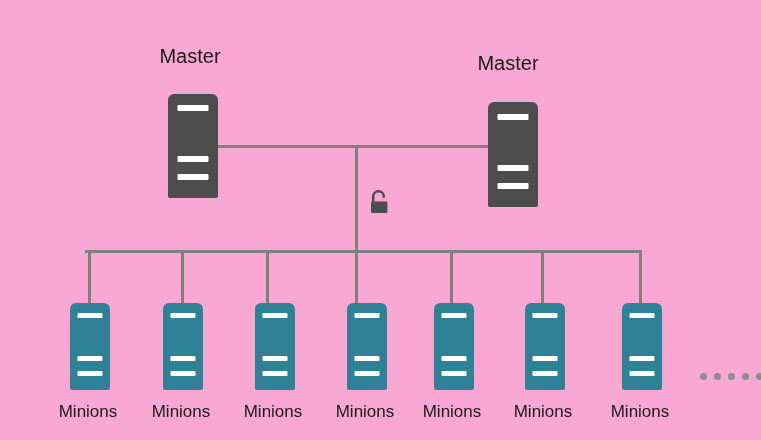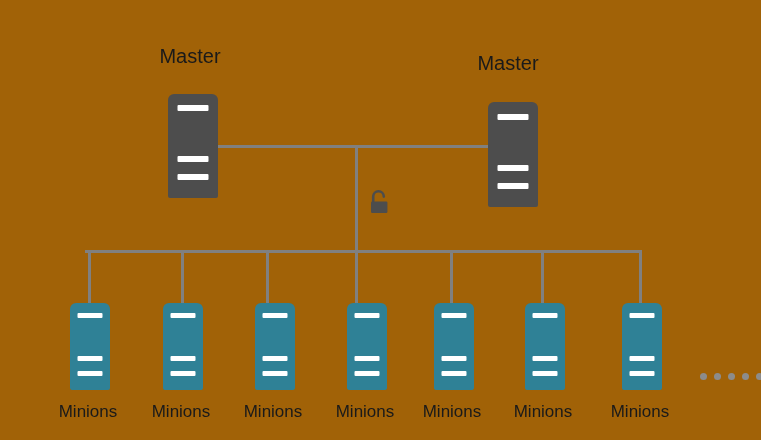--- a/index.html
+++ b/index.html
@@ -4,21 +4,21 @@
 <style>
   html, body {
     margin: 0;
     padding: 0;
     background: #ffffff;
   }
   #canvas {
     position: relative;
     width: 761px;
     height: 440px;
-    background: #a16207;
+    background: #f9a8d4;
     overflow: hidden;
     font-family: "Liberation Sans", sans-serif;
   }
   .node-label {
     position: absolute;
     color: #1a1a1a;
     white-space: nowrap;
     text-align: center;
     line-height: 1;
   }

